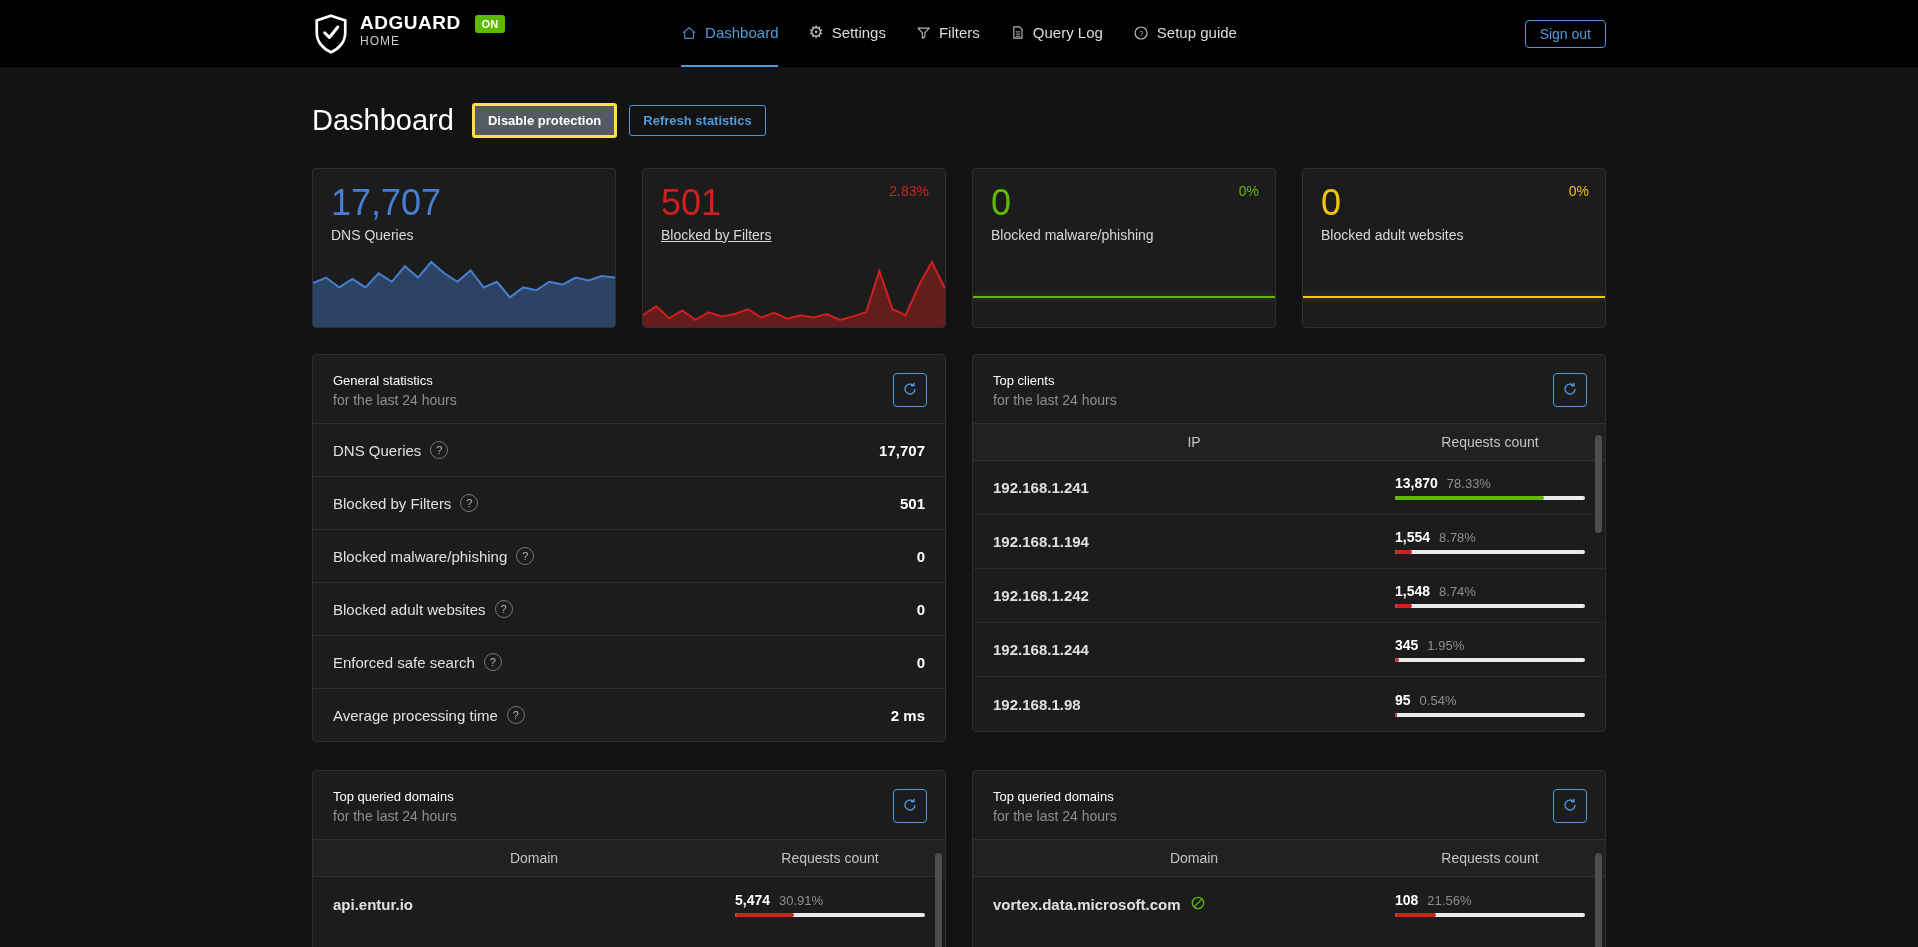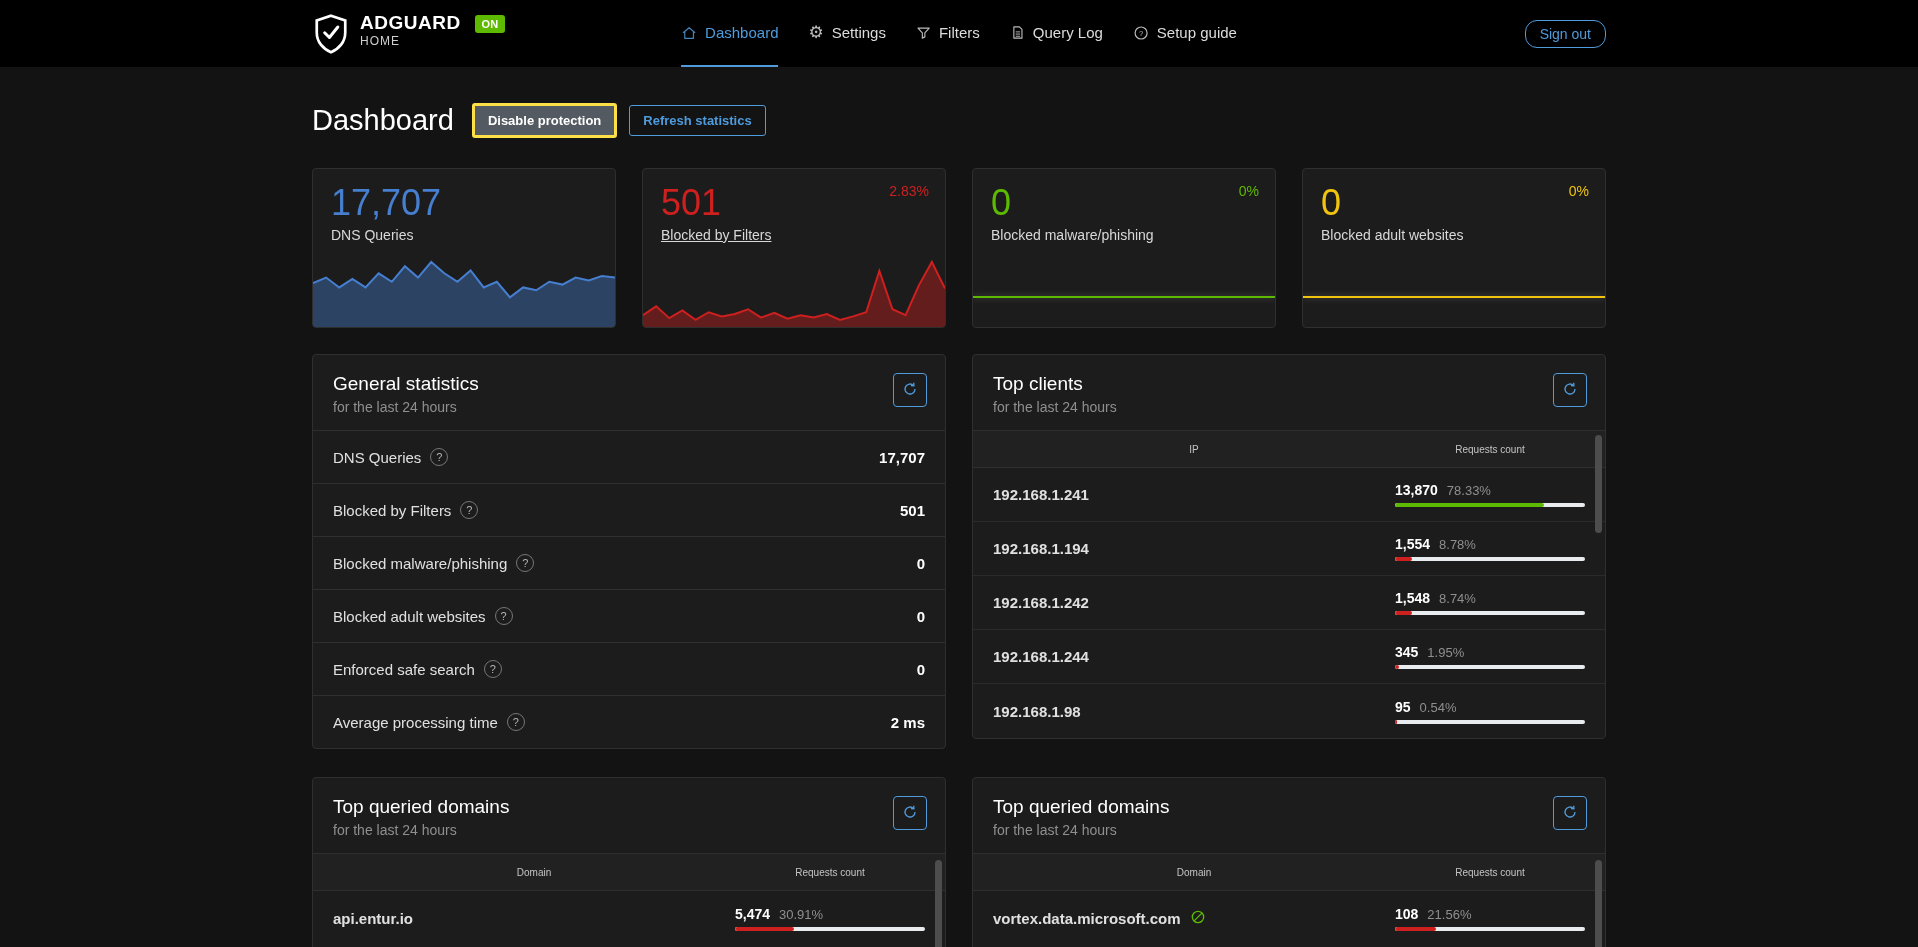--- a/index.html
+++ b/index.html
@@ -25,21 +25,21 @@
   .brand svg{display:block;}
   .brand-text{line-height:1;}
   .brand-name{font-size:19px;font-weight:700;color:#fff;letter-spacing:.5px;}
   .brand-sub{font-size:12px;color:#cfcfcf;margin-top:3px;letter-spacing:1px;}
   .on-badge{background:#5eba00;color:#fff;font-size:11px;font-weight:700;padding:3px 7px;border-radius:3px;margin-left:4px;align-self:flex-start;margin-top:2px;}
   .nav-menu{position:absolute;left:50%;top:0;transform:translateX(-50%);height:100%;display:flex;gap:30px;}
   .nav-item{display:flex;align-items:center;gap:8px;height:100%;color:#dcdcdc;font-size:15px;cursor:pointer;border-bottom:2px solid transparent;text-decoration:none;}
   .nav-item .ni{display:flex;align-items:center;opacity:.85;}
   .nav-item.active{color:var(--accent);border-bottom-color:var(--accent);}
   .gear-glyph{font-size:17px;line-height:1;}
-  .signout-btn{background:transparent;border:1px solid var(--accent);color:var(--accent);font-size:14px;padding:5px 14px;border-radius:12px;cursor:pointer;font-family:inherit;}
+  .signout-btn{background:transparent;border:1px solid var(--accent);color:var(--accent);font-size:14px;padding:5px 14px;border-radius:4px;cursor:pointer;font-family:inherit;}
   
   .container{width:1294px;margin:0 auto;}
   .page-head{display:flex;align-items:center;margin-top:36px;gap:18px;}
   .page-title{font-size:29px;font-weight:400;color:#fff;margin:0;}
   .btn{font-size:13px;font-weight:700;padding:7px 13px;border-radius:3px;cursor:pointer;font-family:inherit;}
   .btn-gray{background:#545a61;border:3px solid #fde047;color:#fff;}
   .btn-outline{background:transparent;border:1px solid var(--accent);color:var(--accent);margin-left:-6px;}
   
   .stat-row{display:grid;grid-template-columns:repeat(4,1fr);gap:26px;margin-top:30px;}
   .stat-card{position:relative;height:160px;background:var(--card);border:1px solid var(--border);border-radius:4px;overflow:hidden;}
@@ -50,30 +50,30 @@
   .stat-pct{position:absolute;top:14px;right:16px;font-size:14px;}
   .stat-chart{position:absolute;left:0;right:0;bottom:0;height:70px;z-index:1;}
   .stat-chart svg{width:100%;height:100%;display:block;}
   .flatline{filter:drop-shadow(0 0 3px rgba(255,255,255,.25));}
   
   .mid-row,.bottom-row{display:grid;grid-template-columns:1fr 1fr;gap:26px;align-items:start;}
   .mid-row{margin-top:26px;}
   .bottom-row{margin-top:28px;}
   .card{background:var(--card);border:1px solid var(--border);border-radius:4px;position:relative;}
   .card-header{padding:18px 20px 15px;position:relative;}
-  .card-title{font-size:19px;color:#fff;font-weight:400;}
+  .card-title{font-size:13px;color:#fff;font-weight:400;}
   .card-sub{font-size:14px;color:var(--muted);margin-top:4px;}
   .refresh-btn{position:absolute;top:18px;right:18px;width:34px;height:34px;border:1px solid var(--accent);background:transparent;color:var(--accent);border-radius:4px;display:flex;align-items:center;justify-content:center;cursor:pointer;}
   
   .gs-row{display:flex;align-items:center;justify-content:space-between;height:53px;padding:0 20px;border-top:1px solid var(--border);}
   .gs-label{display:flex;align-items:center;gap:9px;font-size:15px;color:var(--text);}
   .gs-value{font-size:15px;font-weight:700;color:#fff;}
   .qmark{width:18px;height:18px;border:1px solid #767676;border-radius:50%;color:#b5b5b5;font-size:11px;display:inline-flex;align-items:center;justify-content:center;flex:0 0 auto;cursor:pointer;}
   
-  .thead{display:flex;align-items:center;height:38px;background:#212121;border-top:1px solid var(--border);border-bottom:1px solid var(--border);font-size:10px;color:#c4c4c4;padding:0 20px;}
+  .thead{display:flex;align-items:center;height:38px;background:#212121;border-top:1px solid var(--border);border-bottom:1px solid var(--border);font-size:14px;color:#c4c4c4;padding:0 20px;}
   .th-left{flex:1;text-align:center;}
   .th-right{width:190px;text-align:center;}
   .trow{display:flex;align-items:center;justify-content:space-between;height:54px;padding:0 20px;border-bottom:1px solid #2a2a2a;}
   .trow:last-child{border-bottom:none;gap:12px;}
   .t-name{font-size:15px;color:var(--text);display:flex;align-items:center;gap:9px;cursor:pointer;font-weight:bold;}
   .t-count-col{width:190px;}
   .count-line{display:flex;align-items:baseline;gap:9px;}
   .count{font-size:14px;font-weight:700;color:#fff;}
   .pct{font-size:13px;color:var(--muted);}
   .bar{margin-top:5px;height:4px;background:var(--track);border-radius:2px;overflow:hidden;}

